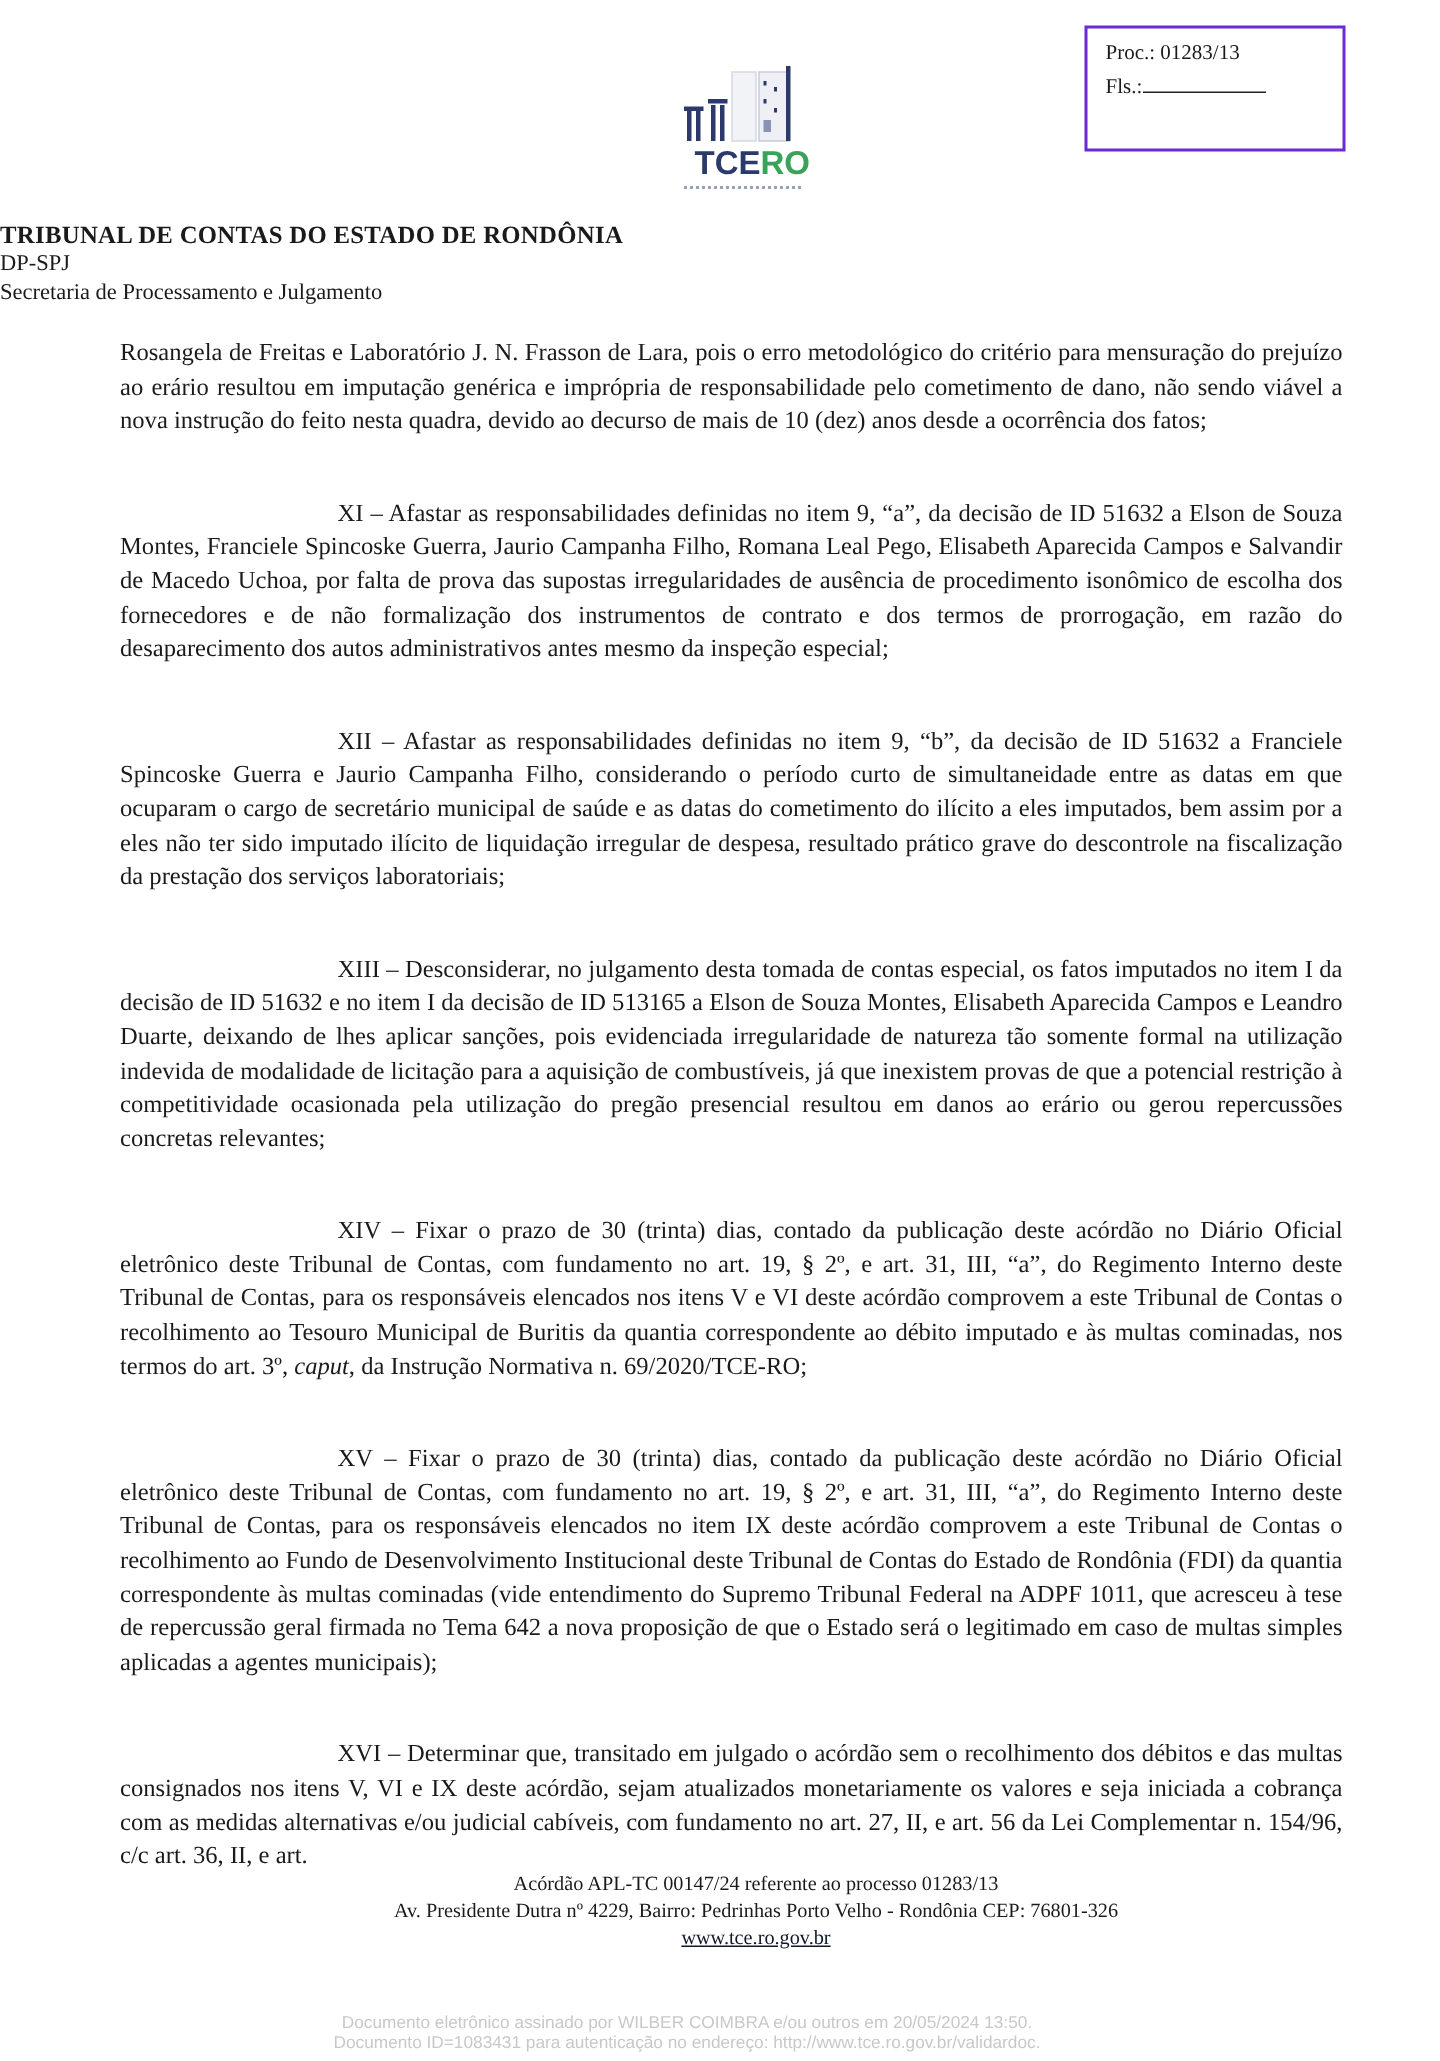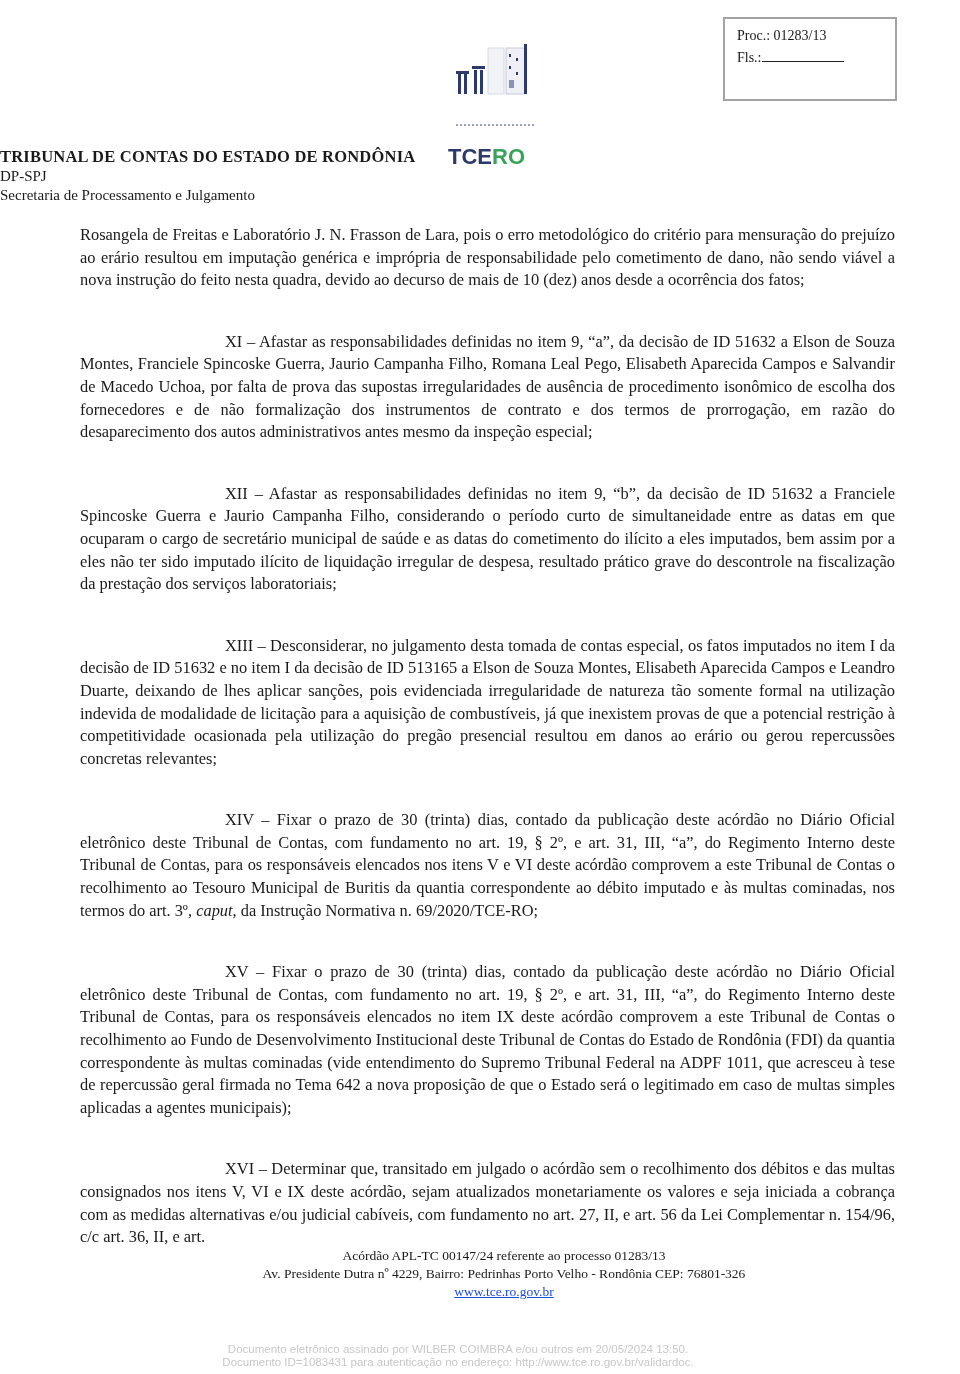--- a/index.html
+++ b/index.html
@@ -2,41 +2,41 @@
 <html><head>
   <meta charset="utf-8">
   <style>
     html, body { margin: 0; padding: 0; background: #ffffff; }
     body {
       width: 960px; height: 1374px; position: relative; overflow: hidden;
       font-family: "Liberation Serif", "DejaVu Serif", serif; color: #1a1a1a;
     }
     .proc-box {
       position: absolute; left: 723px; top: 17px; width: 174px; height: 84px;
-      border: 2px solid #a3a3a3; box-sizing: border-box; padding: 6px 0 0 12px;
+      border: 2px solid #6d28d9; box-sizing: border-box; padding: 6px 0 0 12px;
       font-size: 14px; line-height: 22px;
     }
     .proc-box .fls-line { display: inline-block; width: 82px; border-bottom: 1px solid #222; height: 14px; vertical-align: baseline; }
     .logo { position: absolute; left: 448px; top: 44px; width: 92px; height: 90px; }
-    .logo-text { position: absolute; left: 0; top: 52px; width: 92px; text-align: left; font-family: "Liberation Sans", sans-serif; font-weight: bold; font-size: 22px; letter-spacing: 0px; margin-top: 48px; }
+    .logo-text { position: absolute; left: 0; top: 52px; width: 92px; text-align: right; font-family: "Liberation Sans", sans-serif; font-weight: bold; font-size: 22px; letter-spacing: 0px; }
     .logo-text .tce { color: #2c3a6b; }
     .logo-text .ro { color: #3aa35a; }
     .logo-tag { position: absolute; left: 8px; top: 80px; width: 78px; height: 2px; border-top: 2px dotted #9aa0b5; }
     .header { position: absolute; left: 0; top: 147px; width: 960px; text-align: left; }
     .header .org { font-weight: bold; font-size: 16.5px; line-height: 20px; letter-spacing: 0.2px; }
     .header .sub { font-size: 15px; line-height: 19px; }
     .body-text {
       position: absolute; left: 80px; top: 224px; width: 815px;
       font-size: 16.4px; line-height: 22.6px; text-align: justify;
     }
     .body-text p { margin: 0 0 11px 0; }
     .body-text p.item { text-indent: 145px; margin-top: 39px; }
     .body-text b { font-weight: normal; }
     .footer { position: absolute; left: 0; top: 1247px; width: 960px; text-align: center; font-size: 13.5px; line-height: 18px; padding-left: 24px; }
-    .footer a { color: #1d4ed8; text-decoration: underline; }
+    .footer a { color: #0f172a; text-decoration: underline; }
     .watermark { position: absolute; left: 0; top: 1343px; width: 916px; text-align: center; font-family: "Liberation Sans", sans-serif; font-size: 11.5px; line-height: 13px; color: #c8c8c8; }
   </style>
 </head>
 <body>
 
 <div class="proc-box">
   <div>Proc.: 01283/13</div>
   <div><span>Fls.:</span><span class="fls-line"></span></div>
 </div>
 

